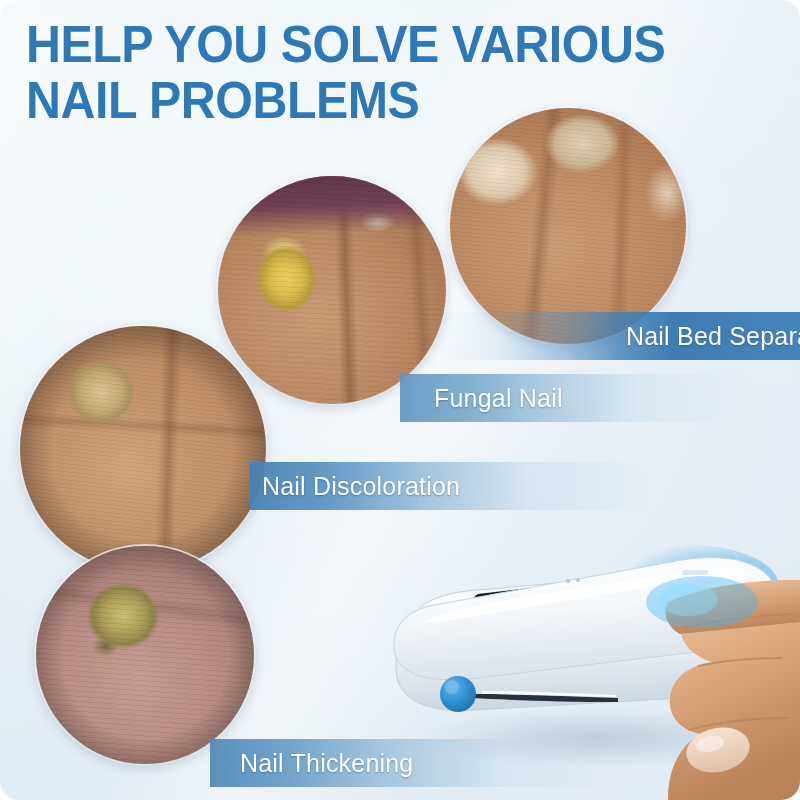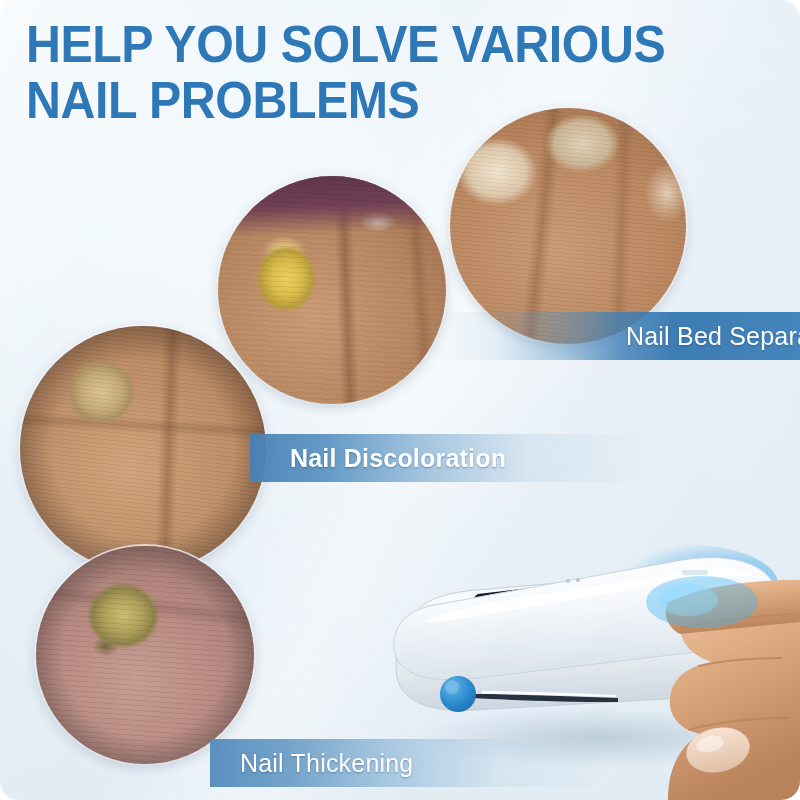--- a/index.html
+++ b/index.html
@@ -194,28 +194,27 @@
     left: 400px; top: 374px; width: 350px; padding-left: 34px;
     background: linear-gradient(90deg,
       rgba(96,150,193,0.92) 0%,
       rgba(111,163,202,0.82) 22%,
       rgba(141,184,214,0.58) 45%,
       rgba(186,214,233,0.28) 68%,
       rgba(226,239,247,0.00) 100%);
   }
 
   #label-nail-discoloration {
-    left: 250px; top: 434px; width: 400px; padding-left: 40px;
+    left: 250px; top: 462px; width: 400px; padding-left: 12px;
     background: linear-gradient(90deg,
       rgba(70,129,182,0.95) 0%,
       rgba(88,145,193,0.90) 20%,
       rgba(124,172,209,0.66) 44%,
       rgba(176,207,230,0.32) 70%,
       rgba(224,238,247,0.00) 100%);
-    font-weight: bold;
   }
 
   #label-nail-thickening {
     left: 210px; top: 710px; width: 400px; padding-left: 30px;
     background: linear-gradient(90deg,
       rgba(82,138,186,0.94) 0%,
       rgba(99,152,196,0.88) 20%,
       rgba(134,179,213,0.62) 46%,
       rgba(182,211,232,0.30) 72%,
       rgba(226,239,247,0.00) 100%);
@@ -361,20 +360,23 @@
 
       <ellipse cx="320" cy="104" rx="56" ry="26" fill="#3fb3f5" opacity="0.40"></ellipse>
       <ellipse cx="306" cy="102" rx="30" ry="16" fill="#8fdcff" opacity="0.45"></ellipse>
     </svg>
   </div>
 
   <div class="label-bar" id="label-nail-bed-separation">
     <span class="txt">Nail Bed Separation</span>
   </div>
 
+  <div class="label-bar" id="label-fungal-nail">
+    <span class="txt">Fungal Nail</span>
+  </div>
 
   <div class="label-bar" id="label-nail-discoloration">
     <span class="txt">Nail Discoloration</span>
   </div>
 
   <div class="label-bar" id="label-nail-thickening">
     <span class="txt">Nail Thickening</span>
   </div>
 
 </div>

